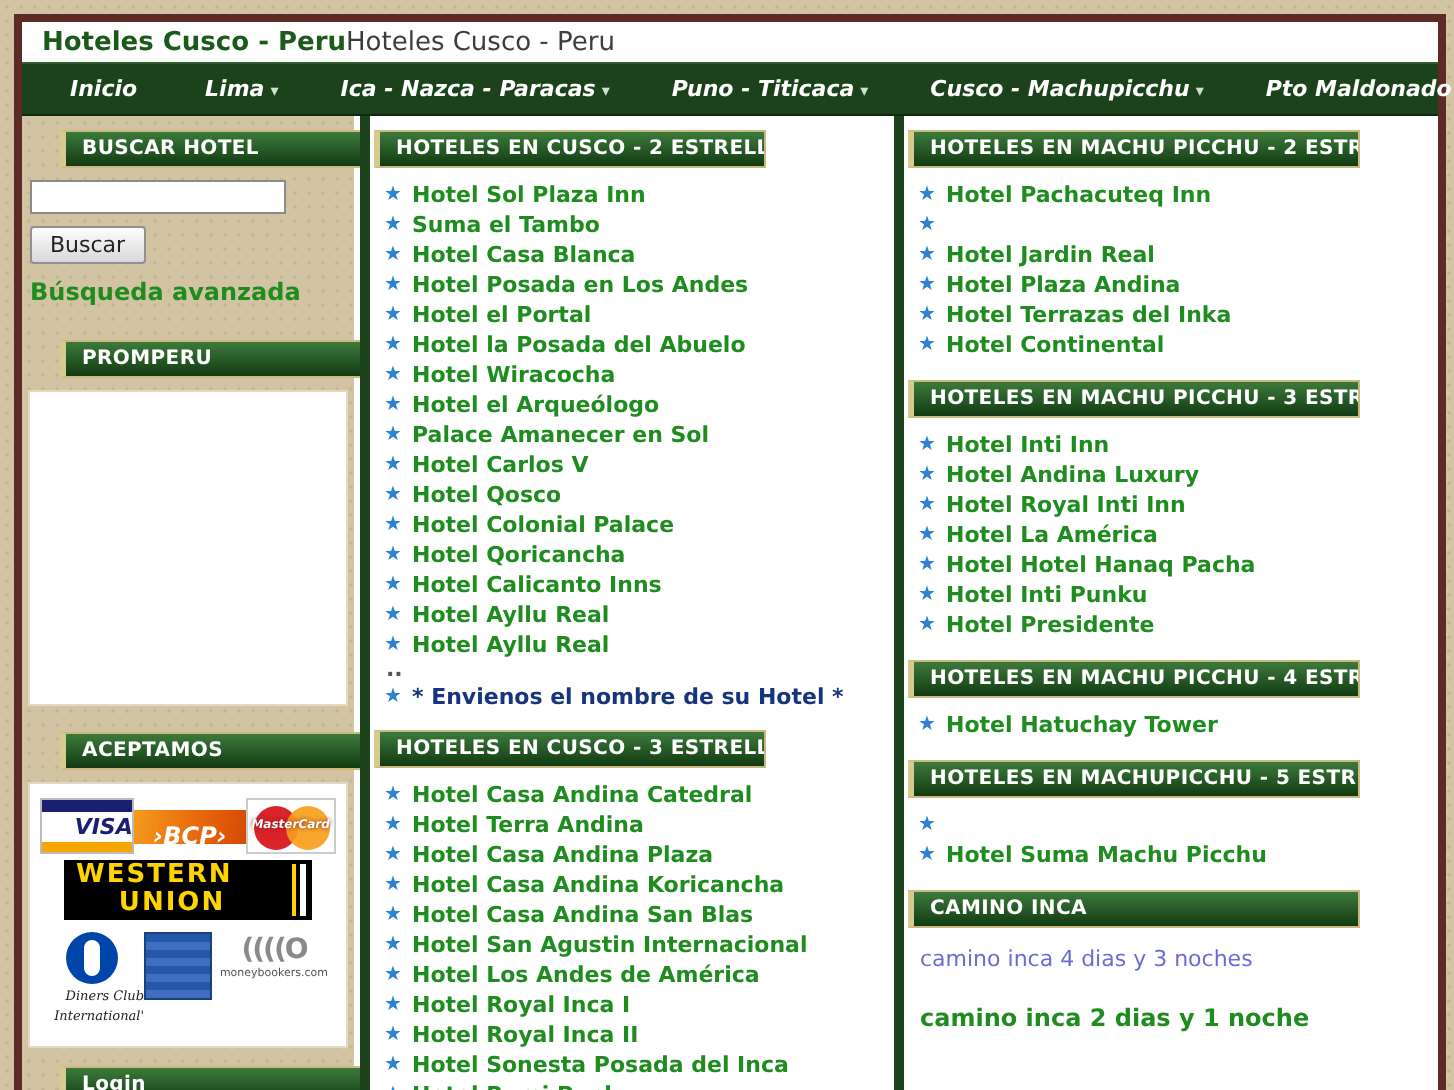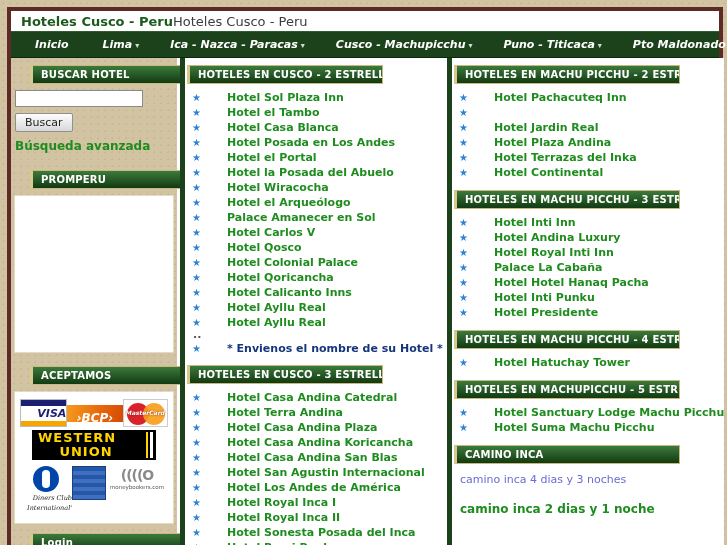--- a/index.html
+++ b/index.html
@@ -51,21 +51,21 @@
     color:#fff; font-size:10px; font-weight:bold;
     height:19px; line-height:17px; padding-left:8px; letter-spacing:.2px;
     margin:3px 0 6px 0; white-space:nowrap; overflow:hidden;
   }
   .w-mid { width:196px; }
   .w-right { width:226px; }
   .w-side { width:158px; margin-left:16px; }
   
   .hrow { display:flex; align-items:center; padding:1px 0 1px 5px; height:15px; }
   .star { color:#2e82d4; font-size:10px; width:14px; flex:none; line-height:10px; }
-  .hlink { color:#1f8c1f; font-size:11px; font-weight:bold; text-decoration:none; white-space:nowrap; cursor:pointer;margin-left:21px; }
+  .hlink { color:#1f8c1f; font-size:11px; font-weight:bold; text-decoration:none; white-space:nowrap; cursor:pointer; }
   .dots-row { color:#555; font-size:11px; font-weight:bold; padding-left:6px; height:11px; line-height:9px; }
   .envienos { color:#16357c; }
   
   .camino-1 { color:#6b6bd6; font-size:11px; padding:3px 0 0 6px; display:block; cursor:pointer; text-decoration:none; }
   .camino-2 { color:#1f8c1f; font-size:12px; font-weight:bold; padding:16px 0 0 6px; display:block; cursor:pointer; text-decoration:none; }
   
   .side-box { margin-bottom:2px; }
   .search-input { width:128px; height:17px; border:1px solid #8a8a8a; background:#fff; margin:4px 0 4px 1px; display:block; font-size:11px; padding:0 3px; }
   .btn {
     font-size:11px; color:#222; background:linear-gradient(#fdfdfd,#d8d8d8);
@@ -112,23 +112,23 @@
   </div>
 
   <div class="nav">
 
       <div class="nav-item"><span>Inicio</span><span class="arr"></span></div>
 
       <div class="nav-item"><span>Lima</span><span class="arr">▾</span></div>
 
       <div class="nav-item"><span>Ica - Nazca - Paracas</span><span class="arr">▾</span></div>
 
+      <div class="nav-item"><span>Puno - Titicaca</span><span class="arr">▾</span></div>
+
       <div class="nav-item"><span>Cusco - Machupicchu</span><span class="arr">▾</span></div>
-
-      <div class="nav-item"><span>Puno - Titicaca</span><span class="arr">▾</span></div>
 
       <div class="nav-item"><span>Pto Maldonado</span></div>
 
     </div>
 
   <div class="content">
 
     <div class="sidebar">
 
       <div class="side-box">
@@ -192,21 +192,21 @@
       <div class="sec-h w-mid">HOTELES EN CUSCO - 2 ESTRELLAS</div>
       <div>
 
           <div class="hrow">
             <span class="star">★</span>
             <a class="hlink">Hotel Sol Plaza Inn</a>
           </div>
 
           <div class="hrow">
             <span class="star">★</span>
-            <a class="hlink">Hotel el Tambo</a>
+            <a class="hlink">Suma el Tambo</a>
           </div>
 
           <div class="hrow">
             <span class="star">★</span>
             <a class="hlink">Hotel Casa Blanca</a>
           </div>
 
           <div class="hrow">
             <span class="star">★</span>
             <a class="hlink">Hotel Posada en Los Andes</a>
@@ -384,21 +384,21 @@
             <a class="hlink">Hotel Andina Luxury</a>
           </div>
 
           <div class="hrow">
             <span class="star">★</span>
             <a class="hlink">Hotel Royal Inti Inn</a>
           </div>
 
           <div class="hrow">
             <span class="star">★</span>
-            <a class="hlink">Palace La Cabaña</a>
+            <a class="hlink">Hotel La América</a>
           </div>
 
           <div class="hrow">
             <span class="star">★</span>
             <a class="hlink">Hotel Hotel Hanaq Pacha</a>
           </div>
 
           <div class="hrow">
             <span class="star">★</span>
             <a class="hlink">Hotel Inti Punku</a>
@@ -415,21 +415,20 @@
           <div class="hrow">
             <span class="star">★</span>
             <a class="hlink">Hotel Hatuchay Tower</a>
           </div>
         </div>
       <div class="sec-h w-right" style="margin-top:10px;">HOTELES EN MACHUPICCHU - 5 ESTRELLAS</div>
       <div>
 
           <div class="hrow">
             <span class="star">★</span>
-            <a class="hlink">Hotel Sanctuary Lodge Machu Picchu</a>
           </div>
 
           <div class="hrow">
             <span class="star">★</span>
             <a class="hlink">Hotel Suma Machu Picchu</a>
           </div>
         </div>
       <div class="sec-h w-right" style="margin-top:10px;">CAMINO INCA</div>
       <a class="camino-1">camino inca 4 dias y 3 noches</a>
       <a class="camino-2">camino inca 2 dias y 1 noche</a>

